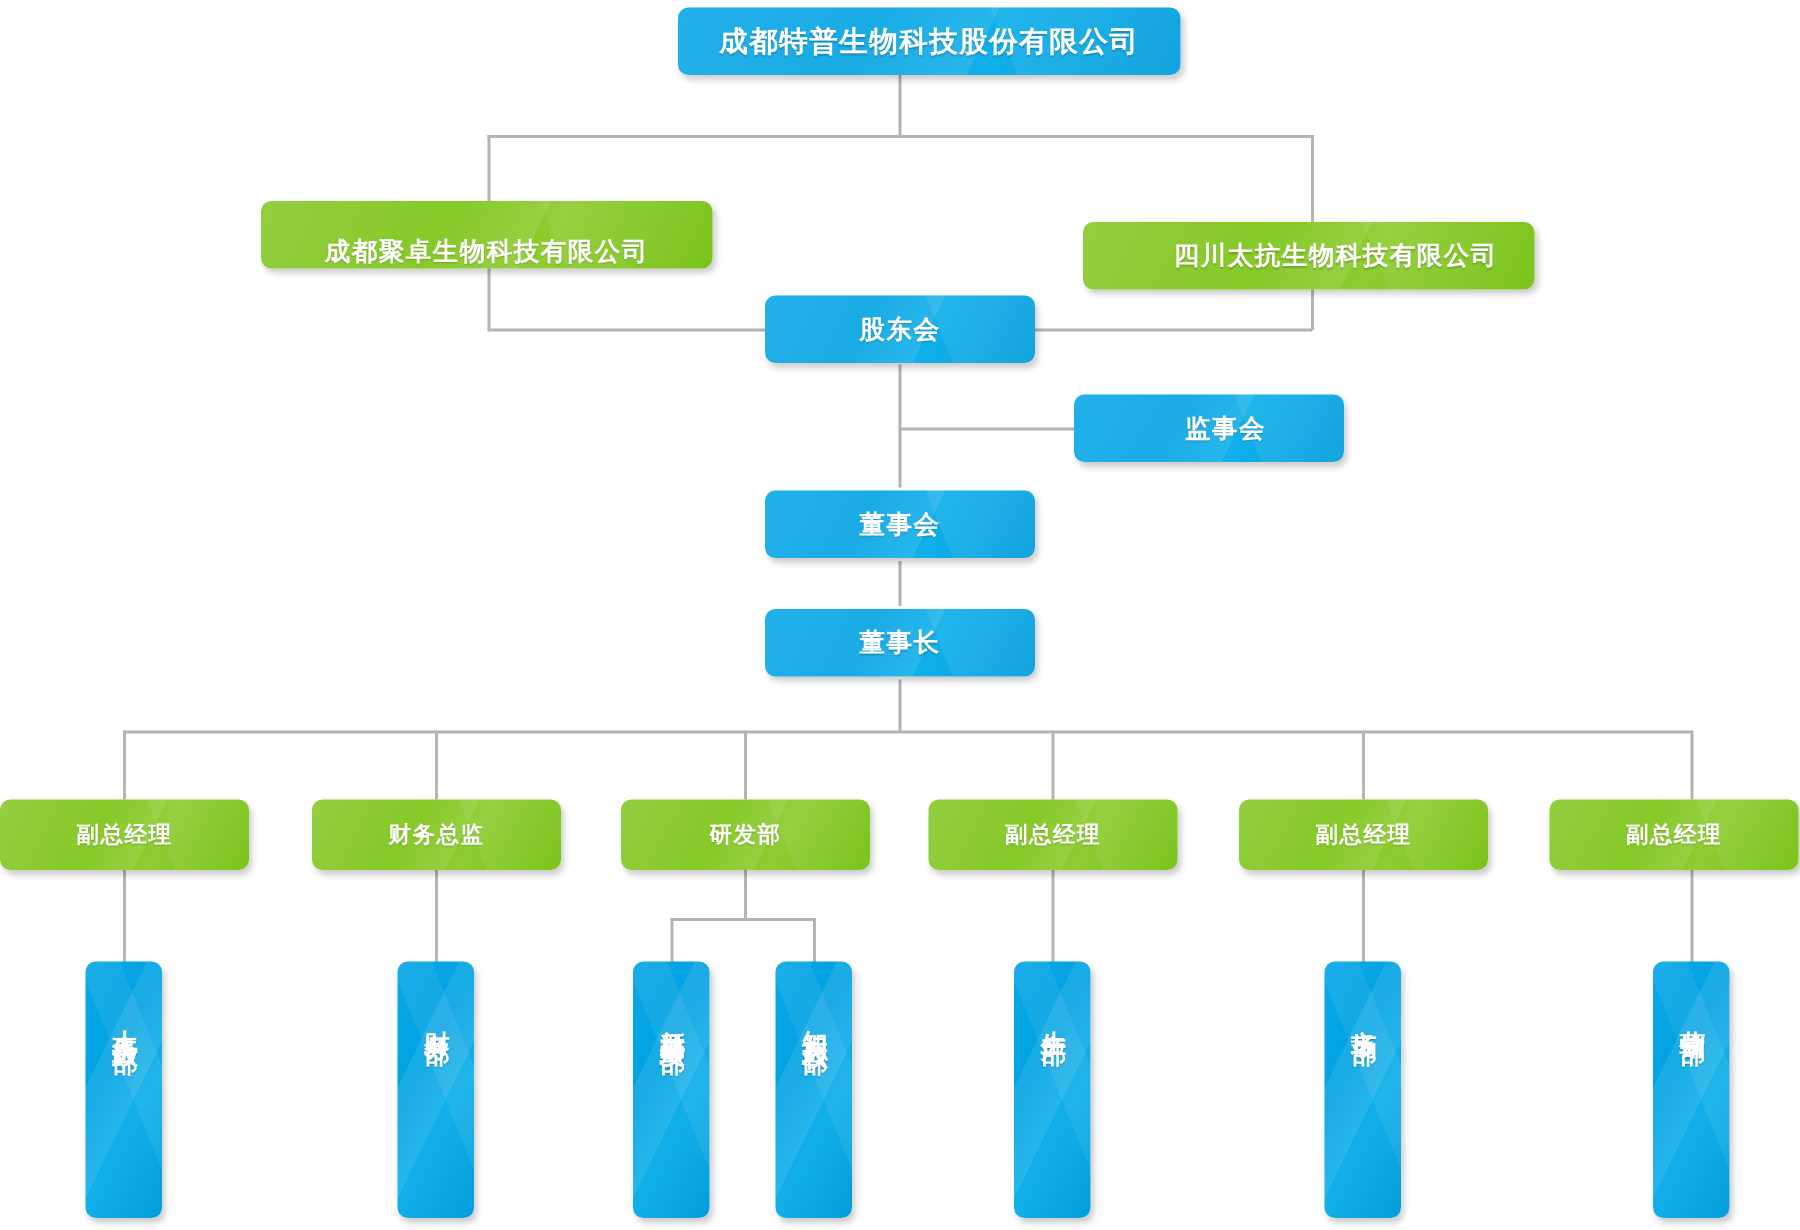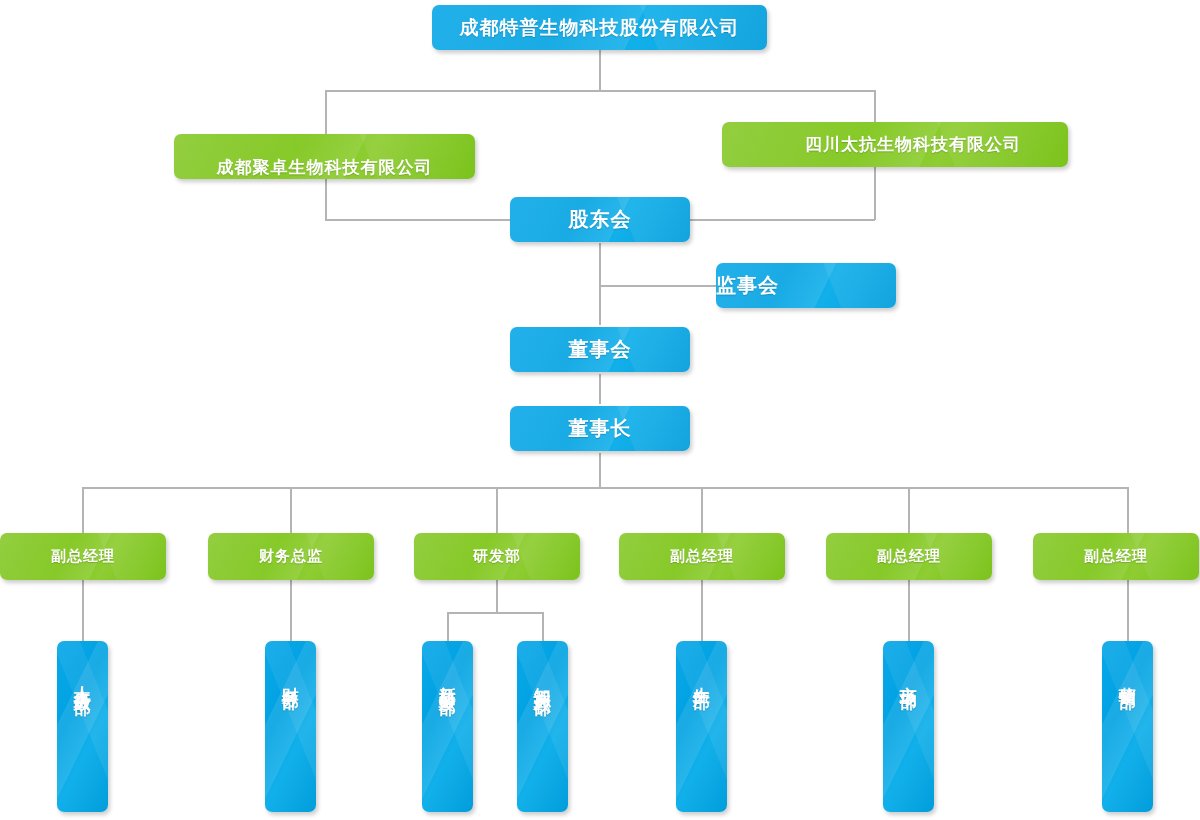--- a/index.html
+++ b/index.html
@@ -73,40 +73,40 @@
   }
 
   .node.blue {
     background: linear-gradient(118deg, #0aa7e8 0%, #00a2e3 38%, #12b0ea 62%, #029ddc 100%);
   }
   .node.green {
     background: linear-gradient(118deg, #87c92b 0%, #79c410 40%, #8ecd33 64%, #72bf0b 100%);
   }
 
   
-  .t-company { font-size: 19px; }
+  .t-company { font-size: 19px; margin-left: 20px; }
   .t-sub     { font-size: 17px; }
-  .t-gov     { font-size: 20px; }
+  .t-gov     { font-size: 17px; }
   .t-dept    { font-size: 15px; }
 
   
   .node.vert {
     align-items: flex-start;
     justify-content: center;
     padding-top: 32px;
   }
   .node.vert > .label {
     writing-mode: vertical-rl;
     text-orientation: upright;
     font-size: 17px;
     line-height: 1.22;
     letter-spacing: 3px;
   }
   
-  .node.offset-right { justify-content: flex-start; padding-right: 32px; }
+  .node.offset-right { justify-content: flex-end; padding-right: 52px; }
 </style>
 </head>
 <body>
 
 <div id="chart">
 
   <div class="line v" style="left:599px; top:50px; height:41px;"></div>
   <div class="line h" style="left:325px; top:90px; width:550px;"></div>
   <div class="line v" style="left:325px; top:90px; height:130px;"></div>
   <div class="line v" style="left:874px; top:90px; height:130px;"></div>
@@ -142,21 +142,21 @@
   <div class="line v" style="left:1127px; top:580px; height:62px;"></div>
 
   <div class="node blue t-company" style="left:432px; top:5px; width:335px; height:45px;">
     <span class="label">成都特普生物科技股份有限公司</span>
   </div>
 
   <div class="node green t-sub" style="left:174px; top:134px; width:301px; height:45px;align-items:flex-end;">
     <span class="label">成都聚卓生物科技有限公司</span>
   </div>
 
-  <div class="node green t-sub" style="left:722px; top:122px; width:346px; height:45px;padding-left:36px;">
+  <div class="node green t-sub" style="left:722px; top:148px; width:301px; height:45px;padding-left:36px;">
     <span class="label">四川太抗生物科技有限公司</span>
   </div>
 
   <div class="node blue t-gov" style="left:510px; top:197px; width:180px; height:45px;">
     <span class="label">股东会</span>
   </div>
 
   <div class="node blue t-gov offset-right" style="left:716px; top:263px; width:180px; height:45px;">
     <span class="label">监事会</span>
   </div>

